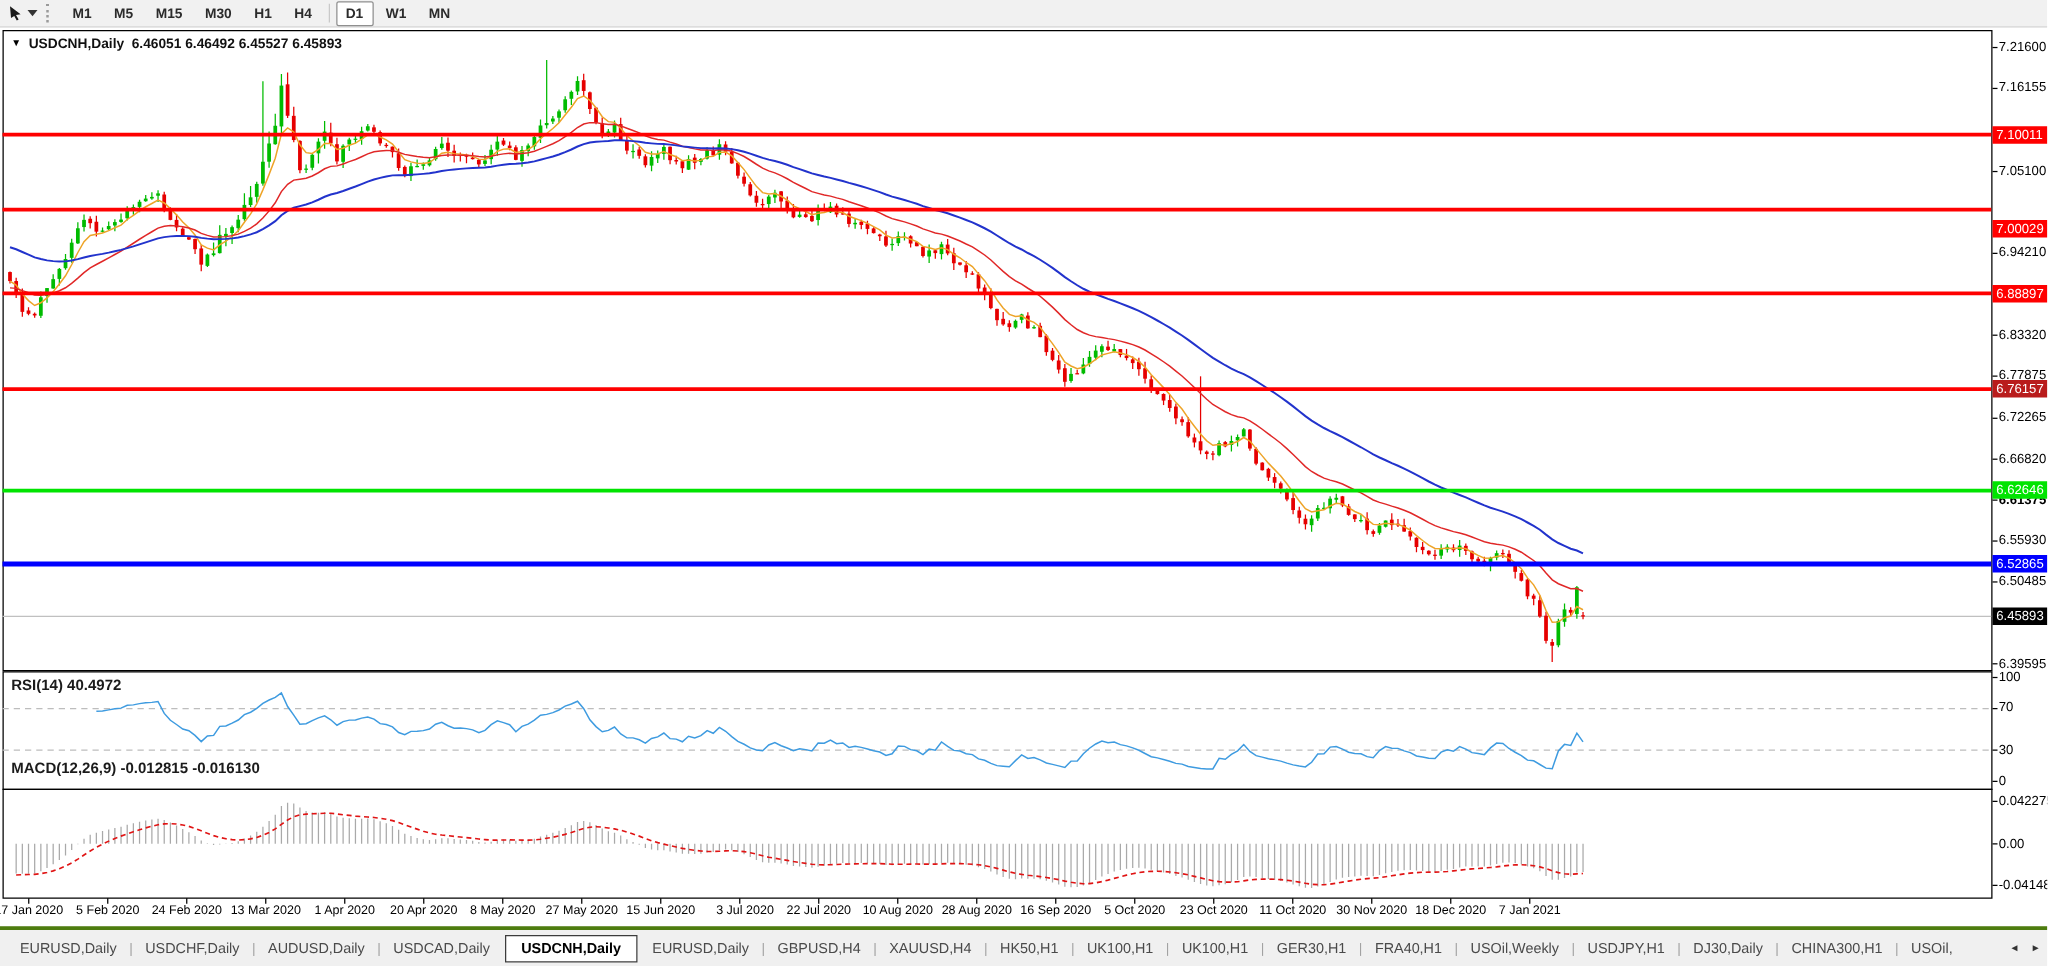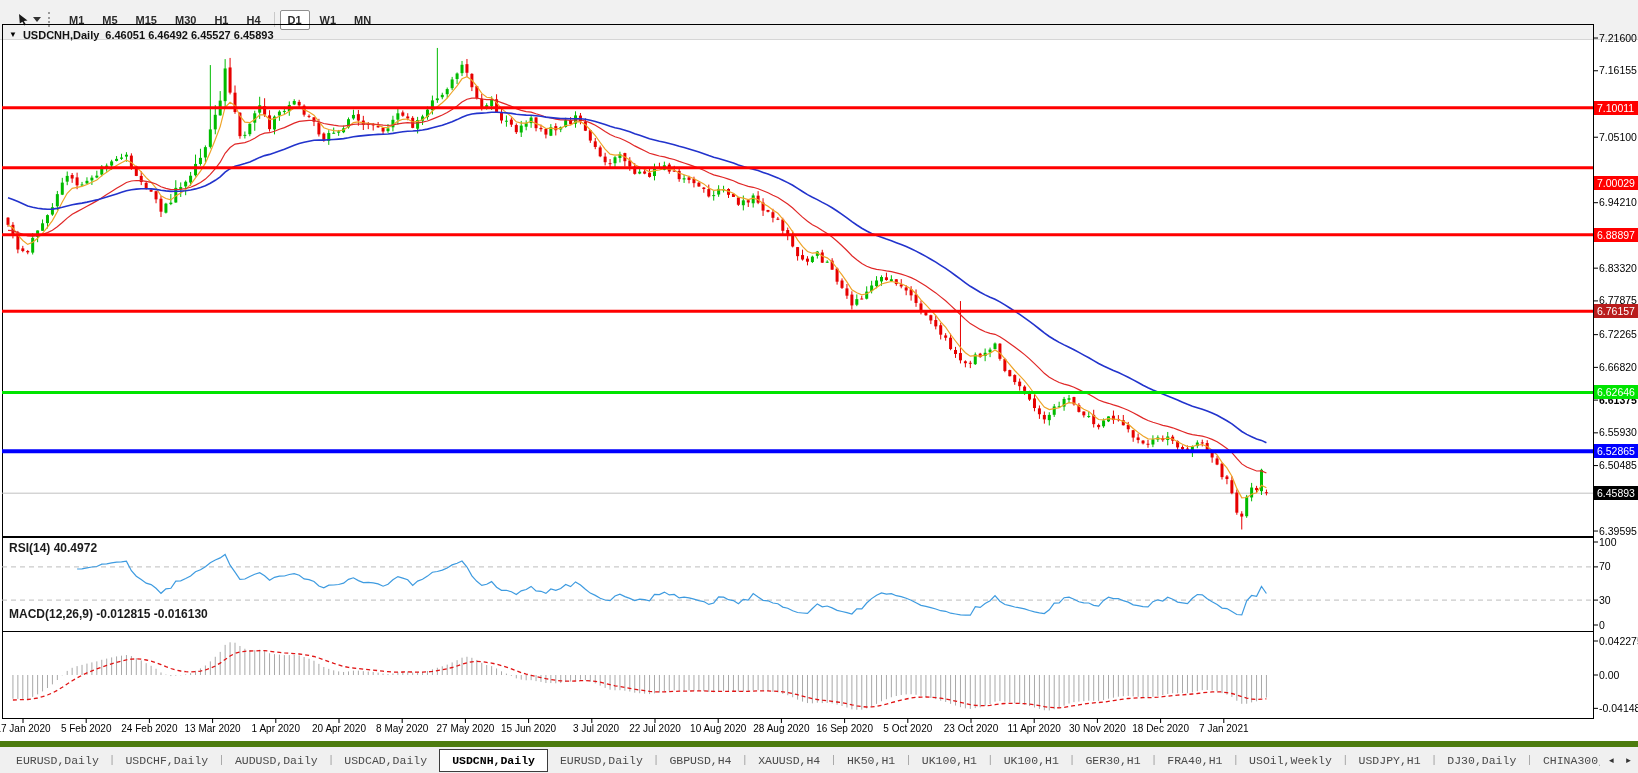--- a/index.html
+++ b/index.html
@@ -1,20 +1,20 @@
 <!DOCTYPE html>
 <html><head>
 <meta charset="utf-8">
 <style>
   html,body{margin:0;padding:0;background:#fff;}
   #app{position:relative;width:1638px;height:773px;overflow:hidden;background:#fff;
        font-family:"Liberation Sans","DejaVu Sans",sans-serif;-webkit-font-smoothing:antialiased;}
   
-  #toolbar{position:absolute;left:0;top:0;width:1638px;height:40px;background:#f1f1f1;
-           border-bottom:1px solid #d6d6d6;display:flex;align-items:center;padding-left:15px;box-sizing:border-box;}
+  #toolbar{position:absolute;left:0;top:0;width:1638px;height:22px;background:#f1f1f1;
+           border-bottom:1px solid #d6d6d6;display:flex;align-items:center;padding-left:4px;box-sizing:border-box;}
   .tool-icon{width:16px;height:16px;display:flex;align-items:center;justify-content:center;}
   .caret{width:0;height:0;border-left:4px solid transparent;border-right:4px solid transparent;
          border-top:5px solid #333;margin:0 4px 0 2px;}
   .grip{width:3px;height:15px;border-left:2px dotted #9a9a9a;margin:0 7px 0 3px;}
   .vsep{width:1px;height:15px;background:#c9c9c9;margin:0 4px;}
   .tf-btn{font-size:11px;font-weight:700;color:#2b2b2b;padding:2px 7px;margin:0 1px;border:1px solid transparent;
           border-radius:2px;cursor:default;line-height:14px;}
   .tf-btn.active{background:#ffffff;border:1px solid #8f8f8f;}
   
   #stack{position:absolute;left:0;top:0;width:1638px;height:741px;}
@@ -22,21 +22,21 @@
   .panel-label{position:absolute;font-size:12px;font-weight:600;color:#1b1b1b;white-space:nowrap;}
   #chart-title-row{position:absolute;left:9px;top:29px;display:flex;align-items:center;gap:6px;
                    font-size:11px;font-weight:600;color:#111;white-space:nowrap;}
   #chart-title-row .tri{font-size:8px;position:relative;top:-1px;color:#000;}
   .axis-label{position:absolute;left:1599px;font-size:10.5px;color:#000;line-height:13px;white-space:nowrap;}
   .level-label{position:absolute;left:1594px;width:44px;height:14px;font-size:10.5px;line-height:14px;
                color:#fff;padding-left:3px;box-sizing:border-box;white-space:nowrap;}
   .date-label{position:absolute;top:723px;font-size:10px;color:#000;transform:translateX(-50%);white-space:nowrap;}
   
   #tabbar{position:absolute;left:0;top:741px;width:1638px;height:32px;background:#f0f0f0;
-          border-top:6px solid #4d7c0f;box-sizing:border-box;font-family:Liberation Mono, monospace;}
+          border-top:3px solid #4d7c0f;box-sizing:border-box;}
   #tab-strip{position:absolute;left:0;top:0;right:38px;height:100%;display:flex;align-items:center;
              padding-left:6px;overflow:hidden;white-space:nowrap;}
   .tab{font-size:11.5px;color:#4a4a4a;padding:4px 10px;flex:0 0 auto;cursor:default;}
   .tab.active{background:#fff;border:1px solid #3c3c3c;color:#000;font-weight:700;padding:4px 12px;margin:0 2px;}
   .tab-sep{color:#a2a2a2;font-size:11px;flex:0 0 auto;}
   #tab-arrows{position:absolute;right:2px;top:0;height:100%;display:flex;align-items:center;gap:2px;}
   .tab-arrow{width:15px;height:16px;font-size:8px;color:#333;display:flex;align-items:center;justify-content:center;cursor:default;}
 </style>
 </head>
 <body>
@@ -950,21 +950,21 @@
         <div class="date-label" style="left: 402.2px;">8 May 2020</div>
         <div class="date-label" style="left: 465.4px;">27 May 2020</div>
         <div class="date-label" style="left: 528.6px;">15 Jun 2020</div>
         <div class="date-label" style="left: 596px;">3 Jul 2020</div>
         <div class="date-label" style="left: 655px;">22 Jul 2020</div>
         <div class="date-label" style="left: 718.2px;">10 Aug 2020</div>
         <div class="date-label" style="left: 781.4px;">28 Aug 2020</div>
         <div class="date-label" style="left: 844.6px;">16 Sep 2020</div>
         <div class="date-label" style="left: 907.8px;">5 Oct 2020</div>
         <div class="date-label" style="left: 971px;">23 Oct 2020</div>
-        <div class="date-label" style="left: 1034.2px;">11 Apr 2020</div>
+        <div class="date-label" style="left: 1034.2px;">11 Oct 2020</div>
         <div class="date-label" style="left: 1097.4px;">30 Nov 2020</div>
         <div class="date-label" style="left: 1160.6px;">18 Dec 2020</div>
         <div class="date-label" style="left: 1223.8px;">7 Jan 2021</div>
       </div>
   </div>
 
   <div id="tabbar">
     <div id="tab-strip">
         <span class="tab">EURUSD,Daily</span>
         <span class="tab-sep">|</span>

